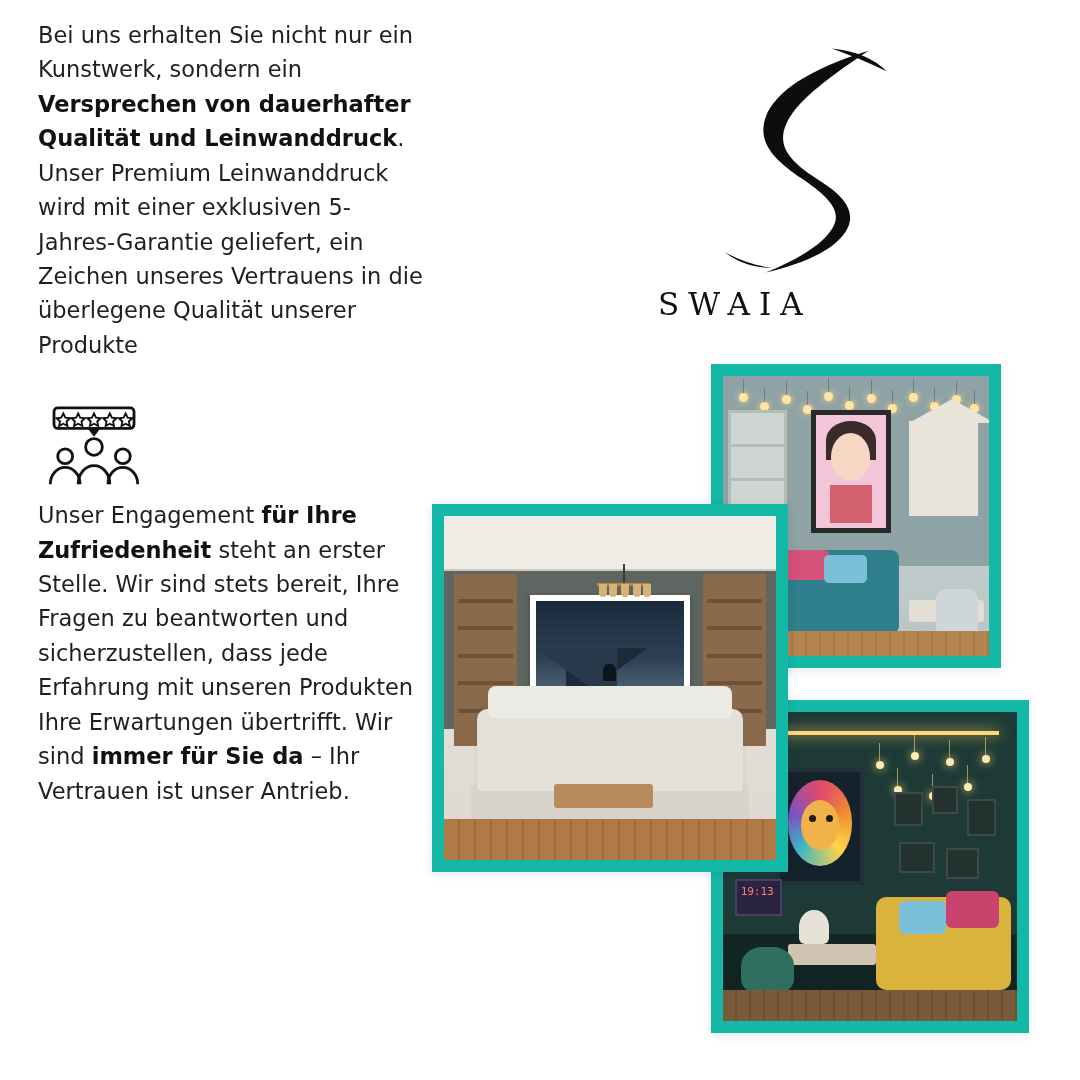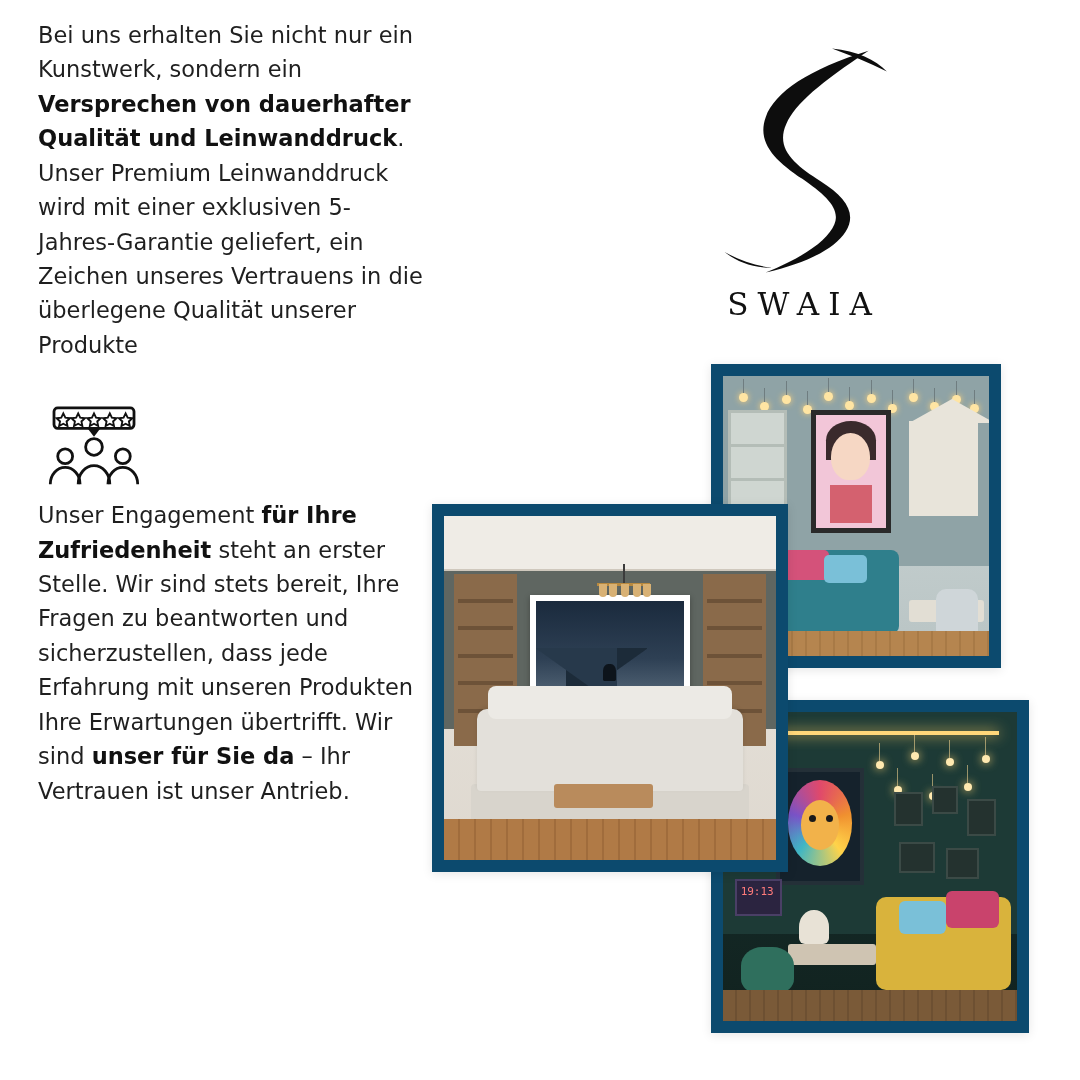--- a/index.html
+++ b/index.html
@@ -71,36 +71,35 @@
   }
   .cs-icon svg { display: block; }
 
   
   .logo-wrap {
     position: absolute;
     left: 650px;
     top: 44px;
     width: 300px;
     height: 300px;
-    text-align: center;
   }
   .logo-mark { width: 230px; height: 240px; margin: 0 auto; display: block; }
   .logo-text {
     font-family: "DejaVu Serif", "Liberation Serif", serif;
     font-size: 31px;
     letter-spacing: 9px;
     color: #111111;
     margin-top: 2px;
     padding-left: 8px;
   }
 
   
   .photo {
     position: absolute;
-    background: #0c4a6e;
+    background: #14b8a6;
     padding: 12px;
     box-shadow: 0 2px 10px rgba(0,0,0,0.10);
   }
   .photo .inner {
     width: 100%;
     height: 100%;
     overflow: hidden;
     position: relative;
   }
 
@@ -216,21 +215,21 @@
           </g>
           <circle cx="55" cy="44" r="9" fill="none" stroke="#111" stroke-width="3"></circle>
           <path d="M38 84 a17 20 0 0 1 34 0" fill="none" stroke="#111" stroke-width="3"></path>
           <circle cx="24" cy="54" r="8" fill="none" stroke="#111" stroke-width="3"></circle>
           <path d="M8 84 a16 18 0 0 1 32 0" fill="none" stroke="#111" stroke-width="3"></path>
           <circle cx="86" cy="54" r="8" fill="none" stroke="#111" stroke-width="3"></circle>
           <path d="M70 84 a16 18 0 0 1 32 0" fill="none" stroke="#111" stroke-width="3"></path>
         </svg>
       </div>
 
-      <p class="body-text">Unser Engagement <b>für Ihre Zufriedenheit</b> steht an erster Stelle. Wir sind stets bereit, Ihre Fragen zu beantworten und sicherzustellen, dass jede Erfahrung mit unseren Produkten Ihre Erwartungen übertrifft. Wir sind <b>unser für Sie da</b> – Ihr Vertrauen ist unser Antrieb.</p>
+      <p class="body-text">Unser Engagement <b>für Ihre Zufriedenheit</b> steht an erster Stelle. Wir sind stets bereit, Ihre Fragen zu beantworten und sicherzustellen, dass jede Erfahrung mit unseren Produkten Ihre Erwartungen übertrifft. Wir sind <b>immer für Sie da</b> – Ihr Vertrauen ist unser Antrieb.</p>
     </div>
   </div>
 
   <div class="logo-wrap">
     <svg class="logo-mark" viewBox="0 0 200 210" aria-hidden="true">
       <path d="M160 6 C118 34 96 52 88 70 C78 92 96 106 118 120 C140 134 150 148 140 164 C130 180 104 192 70 200 C104 186 124 172 130 158 C136 144 122 132 102 118 C78 102 62 86 70 64 C78 42 108 22 160 6 Z" fill="#0d0d0d"></path>
       <path d="M163 9 C140 28 120 46 112 60 C118 46 136 26 163 9 Z" fill="#ffffff" opacity="0.001"></path>
       <path d="M128 4 C150 6 166 14 176 24 C160 16 144 10 128 4 Z" fill="#0d0d0d"></path>
       <path d="M76 196 C58 196 44 190 34 182 C48 190 62 194 76 196 Z" fill="#0d0d0d"></path>
     </svg>

